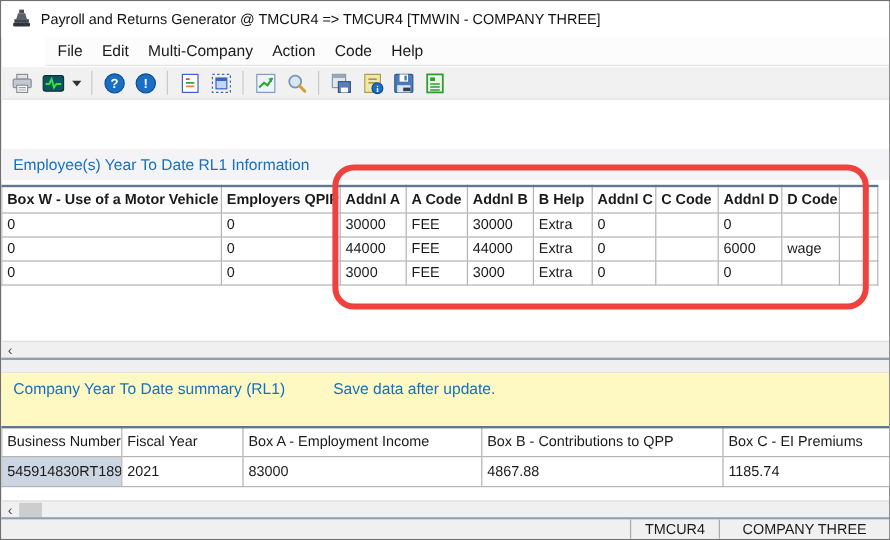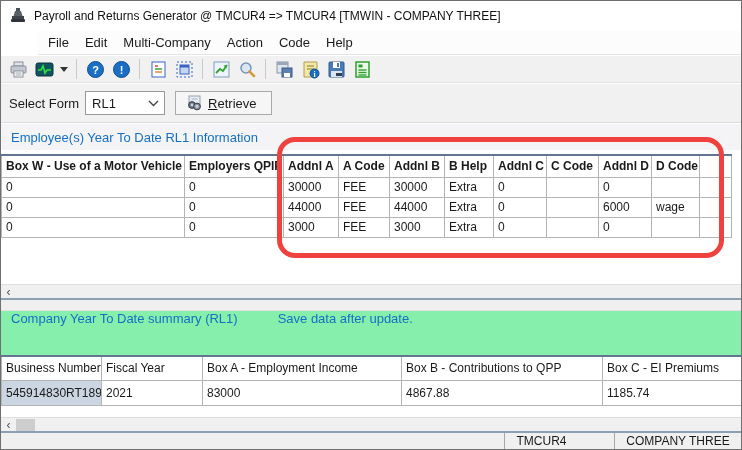--- a/index.html
+++ b/index.html
@@ -24,21 +24,21 @@
   .tsep { width:1px; height:20px; background:#c9c9c9; margin:0 5px; }
 
   
   .formbar { position:absolute; top:83px; left:0; right:0; height:39px; background:#f1f1f1; border-bottom:1px solid #dcdcdc; display:flex; align-items:center; }
   .formbar .flabel { font-size:13px; margin-left:8px; }
   .combo { width:80px; height:24px; background:#fff; border:1px solid #989898; margin-left:6px; display:flex; align-items:center; justify-content:space-between; padding:0 5px 0 6px; font-size:13px; }
   .btn { height:24px; margin-left:10px; background:#f6f6f6; border:1px solid #a9a9a9; display:flex; align-items:center; padding:0 14px 0 10px; font-size:13px; gap:6px; }
 
   
   .band1 { position:absolute; top:123px; left:0; right:0; height:26px; background:#f4f4f7; display:flex; align-items:center; }
-  .band2 { position:absolute; top:310px; left:0; right:0; height:44px; background:#86efac; display:flex; align-items:flex-start; padding-bottom:19px; }
+  .band2 { position:absolute; top:310px; left:0; right:0; height:44px; background:#fef9c3; display:flex; align-items:center; padding-bottom:19px; }
   .gap2  { position:absolute; top:299px; left:0; right:0; height:11px; background:#efefef; border-bottom:1px solid #e3e3e3; }
   .bluetext { color:#1470c4; font-size:13px; margin-left:10px; white-space:nowrap; }
   .band2 .bluetext + .bluetext { margin-left:40px; }
 
   
   table.grid { border-collapse:collapse; table-layout:fixed; position:absolute; background:#fff; font-size:12px; }
   table.grid th, table.grid td { border:1px solid #b4b4b4; overflow:hidden; white-space:nowrap; padding:0 4px; text-align:left; }
   table#t1 { top:153px; left:0; width:730px; border-top:2px solid #62778f; }
   table#t1 th { height:22px; font-weight:700; }
   table#t1 td { height:20px; font-weight:400; }
@@ -53,21 +53,21 @@
   .hs1 { top:283px; } .hs2 { top:416px; }
   .sarrow { position:absolute; left:0; top:0; width:15px; height:13px; display:flex; align-items:center; justify-content:center; font-size:12px; color:#4d4d4d; line-height:1; }
   .sthumb { position:absolute; left:15px; top:1px; width:19px; height:12px; background:#cdcdcd; }
   .splitter { position:absolute; left:0; right:0; height:2px; background:#8ca0b4; }
   .sp1 { top:297px; } .sp2 { top:430px; }
 
   
   .statusbar { position:absolute; top:432px; left:0; right:0; bottom:0; background:#f0f0f0; display:flex; align-items:stretch; font-size:12px; }
   .statusbar .spacer { flex:1; }
   .spane { display:flex; align-items:center; justify-content:center; border-left:1px solid #a8a8a8; }
-  .spane.p1 { width:74px; } .spane.p2 { width:127px;margin-left:36px; }
+  .spane.p1 { width:74px; } .spane.p2 { width:142px; }
 
   
   .annotation { position:absolute; left:276px; top:136px; width:447px; height:121px; border:5px solid #ef413e; border-radius:18px; pointer-events:none; z-index:50; }
 </style>
 </head>
 <body>
 
 <div class="window">
 
   <div class="titlebar">
@@ -184,40 +184,20 @@
       <svg viewBox="0 0 19 19">
           <rect x="3" y="2" width="13" height="15" fill="#eafaea" stroke="#2f9e2f" stroke-width="1.5"></rect>
           <rect x="5.5" y="4.5" width="4" height="3" fill="#2f9e2f"></rect>
           <line x1="5.5" y1="10" x2="13.5" y2="10" stroke="#2f9e2f" stroke-width="1.4"></line>
           <line x1="5.5" y1="12.5" x2="13.5" y2="12.5" stroke="#2f9e2f" stroke-width="1.4"></line>
           <line x1="5.5" y1="15" x2="13.5" y2="15" stroke="#2f9e2f" stroke-width="1.4"></line>
         </svg>
     </span>
   </div>
 
-  <div class="formbar">
-    <span class="flabel">Select Form</span>
-    <div class="combo">
-      <span>RL1</span>
-      <svg width="11" height="7" viewBox="0 0 11 7">
-          <polyline points="1,1 5.5,5.5 10,1" fill="none" stroke="#444" stroke-width="1.4"></polyline>
-        </svg>
-    </div>
-    <div class="btn">
-      <svg width="16" height="16" viewBox="0 0 16 16">
-          <rect x="3" y="1" width="11" height="11" fill="#e8ecf2" stroke="#9aa2ae"></rect>
-          <line x1="5.5" y1="4" x2="11.5" y2="4" stroke="#aab2be"></line>
-          <circle cx="6" cy="10" r="3.4" fill="#6a7280" stroke="#3a424e"></circle>
-          <circle cx="11" cy="11.5" r="3.4" fill="#8a929e" stroke="#3a424e"></circle>
-          <circle cx="6" cy="10" r="1.4" fill="#cfd6e0"></circle>
-          <circle cx="11" cy="11.5" r="1.4" fill="#cfd6e0"></circle>
-        </svg>
-      <span><u>R</u>etrieve</span>
-    </div>
-  </div>
 
   <div class="band1">
     <span class="bluetext">Employee(s) Year To Date RL1 Information</span>
   </div>
 
   <table class="grid" id="t1">
     <colgroup>
       <col style="width:183px">
         <col style="width:99px">
         <col style="width:55px">

